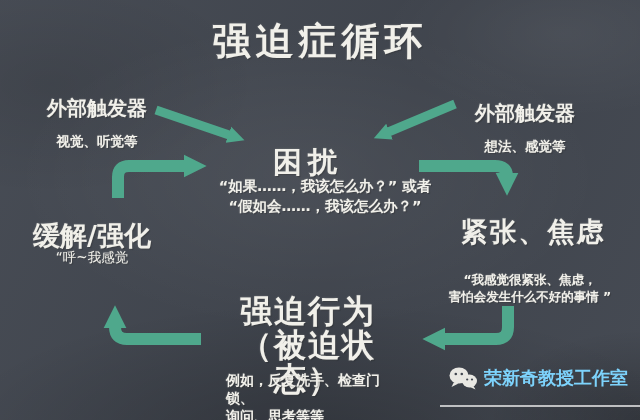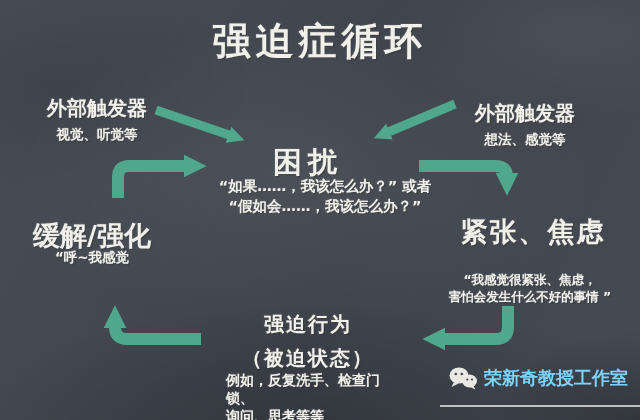--- a/index.html
+++ b/index.html
@@ -20,28 +20,28 @@
   }
   .chalk{color:#f1f0ea;text-shadow:0 0 2px rgba(244,243,238,0.28),1px 1px 1px rgba(0,0,0,0.30);}
   .abs{position:absolute;}
   .ctr{text-align:center;}
   .title{left:0;right:0;top:16px;font-size:38px;font-weight:bold;letter-spacing:5px;}
   .node-label{font-weight:bold;margin-top:16px;}
   .sub{font-weight:bold;}
   .ext{left:28px;top:79px;width:138px;}
   .int{left:460px;top:84px;width:130px;}
   .ext .node-label,.int .node-label{font-size:20px;}
-  .ext .sub,.int .sub{font-size:13.5px;margin-top:4px;}
+  .ext .sub,.int .sub{font-size:13.5px;margin-top:11px;}
   .distress-label{left:248px;top:127px;width:120px;font-size:29px;letter-spacing:6px;}
   .distress-quote{left:192px;top:176px;width:266px;font-size:14.5px;font-weight:bold;line-height:20px;}
   .relief-label{left:16px;top:202px;width:152px;font-size:27px;}
-  .relief-quote{left:28px;top:246px;width:128px;font-size:13.5px;font-weight:bold;line-height:23px;}
+  .relief-quote{left:28px;top:246px;width:128px;font-size:13.5px;font-weight:normal;line-height:23px;}
   .anxiety-label{left:442px;top:198px;width:182px;font-size:27px;letter-spacing:2px;}
   .anxiety-quote{left:422px;top:243px;width:216px;font-size:12.5px;font-weight:bold;line-height:17px;margin-top:28px;}
-  .compulsion-label{left:214px;top:291px;width:188px;font-size:20px;line-height:34px;letter-spacing:2px;}
+  .compulsion-label{left:214px;top:278px;width:188px;font-size:32px;line-height:34px;letter-spacing:2px;}
   .compulsion-examples{left:226px;top:371px;width:180px;font-size:14px;font-weight:bold;line-height:18px;text-align:left;}
   .watermark{left:448px;top:366px;display:flex;align-items:center;gap:6px;}
   .watermark-text{font-size:18px;font-weight:bold;color:#7dd3fc;}
   .divider{left:440px;top:405px;width:200px;height:2px;background:rgba(225,225,225,0.8);}
   svg.arrows{position:absolute;left:0;top:0;pointer-events:none;}
   svg.arrows path.shaft{fill:none;stroke-linejoin:round;}
 </style>
 </head>
 <body>
 

